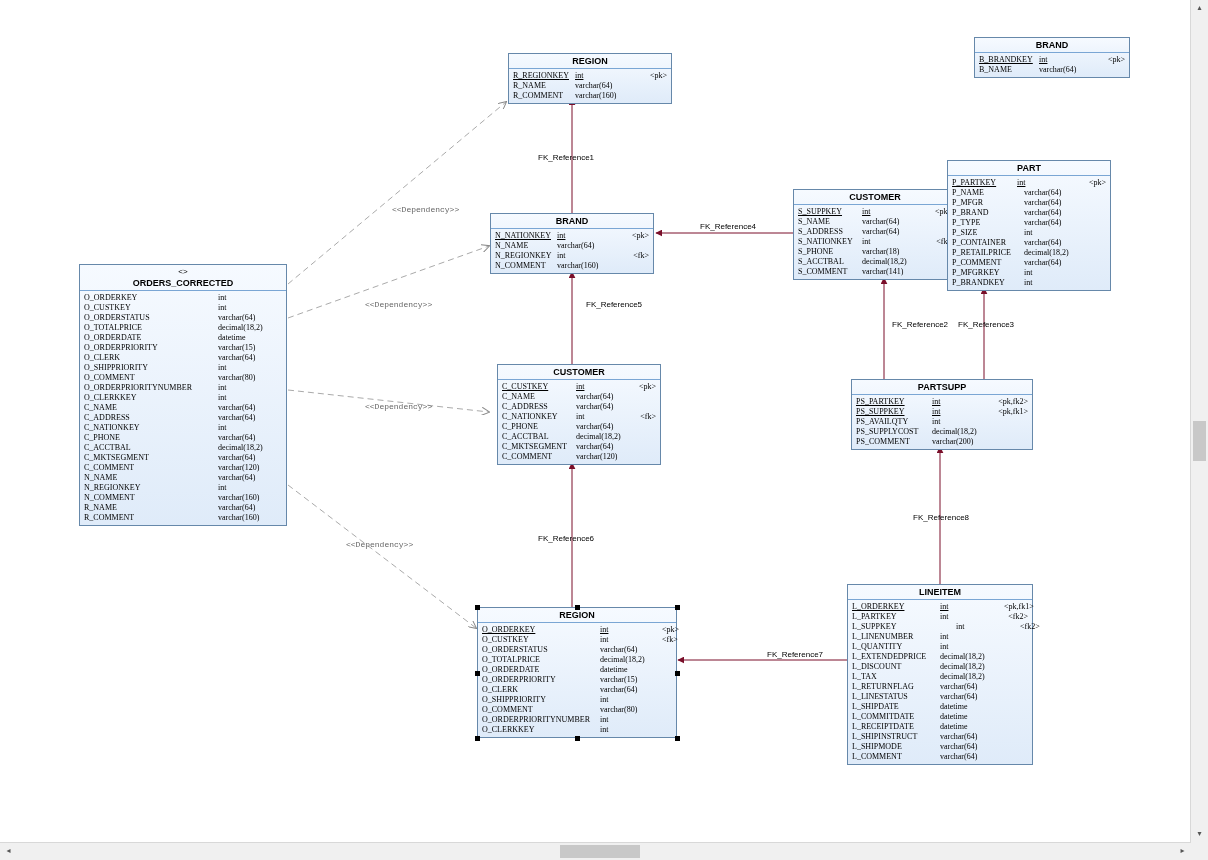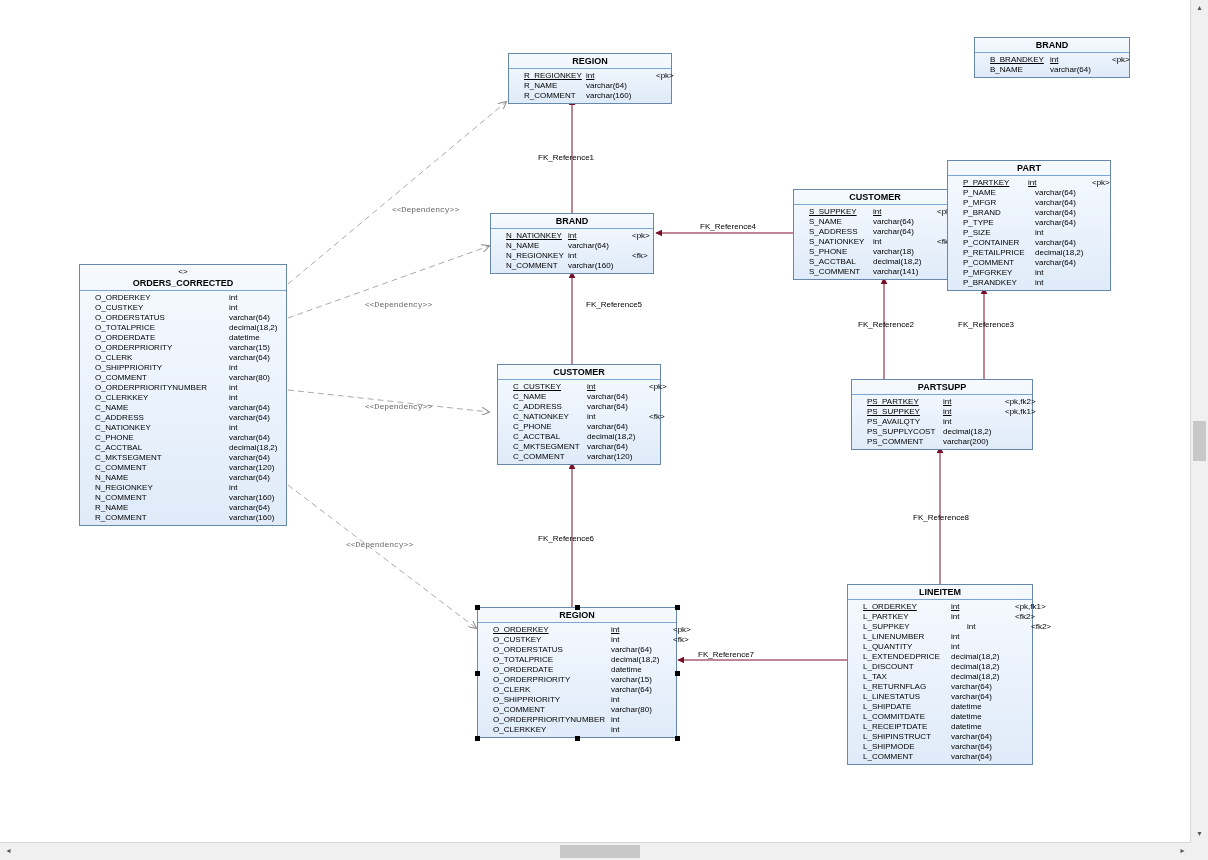--- a/index.html
+++ b/index.html
@@ -32,21 +32,22 @@
     font-size: 9px;
     padding: 2px 4px;
     border-bottom: 1px solid #7aa6d4;
   }
   .entity .stereo {
     text-align: center;
     font-size: 8px;
     padding-top: 2px;
   }
   .entity .cols {
-    padding: 2px 15px;
+    padding: 2px 4px;
+    font-family: Liberation Serif, serif;
   }
   .entity .row {
     display: flex;
     line-height: 10px;
     white-space: nowrap;
   }
   .entity .cname {
     flex: 0 0 auto;
   }
   .entity .ctype {
@@ -187,24 +188,24 @@
   <line x1="288" y1="284" x2="506" y2="102" stroke="#aaa" stroke-width="1" stroke-dasharray="6,4" marker-end="url(#openarrow)"></line>
   <line x1="288" y1="318" x2="489" y2="246" stroke="#aaa" stroke-width="1" stroke-dasharray="6,4" marker-end="url(#openarrow)"></line>
   <line x1="288" y1="390" x2="489" y2="412" stroke="#aaa" stroke-width="1" stroke-dasharray="6,4" marker-end="url(#openarrow)"></line>
   <line x1="288" y1="485" x2="476" y2="628" stroke="#aaa" stroke-width="1" stroke-dasharray="6,4" marker-end="url(#openarrow)"></line>
 </svg>
 
 <div class="linklabel" style="left:538px;top:153px">FK_Reference1</div>
 <div class="linklabel" style="left:586px;top:300px">FK_Reference5</div>
 <div class="linklabel" style="left:538px;top:534px">FK_Reference6</div>
 <div class="linklabel" style="left:700px;top:222px">FK_Reference4</div>
-<div class="linklabel" style="left:858px;top:320px">FK_Reference2</div>
+<div class="linklabel" style="left:892px;top:320px">FK_Reference2</div>
 <div class="linklabel" style="left:958px;top:320px">FK_Reference3</div>
 <div class="linklabel" style="left:913px;top:513px">FK_Reference8</div>
-<div class="linklabel" style="left:698px;top:650px">FK_Reference7</div>
+<div class="linklabel" style="left:767px;top:650px">FK_Reference7</div>
 
 <div class="deplabel" style="left:392px;top:205px">&lt;&lt;Dependency&gt;&gt;</div>
 <div class="deplabel" style="left:365px;top:300px">&lt;&lt;Dependency&gt;&gt;</div>
 <div class="deplabel" style="left:365px;top:402px">&lt;&lt;Dependency&gt;&gt;</div>
 <div class="deplabel" style="left:346px;top:540px">&lt;&lt;Dependency&gt;&gt;</div>
 
 <div class="entity" id="ent-region" style="left: 508px; top: 53px; width: 164px;">
       <div class="title">REGION</div>
       <div class="cols">
         <div class="row pk">

